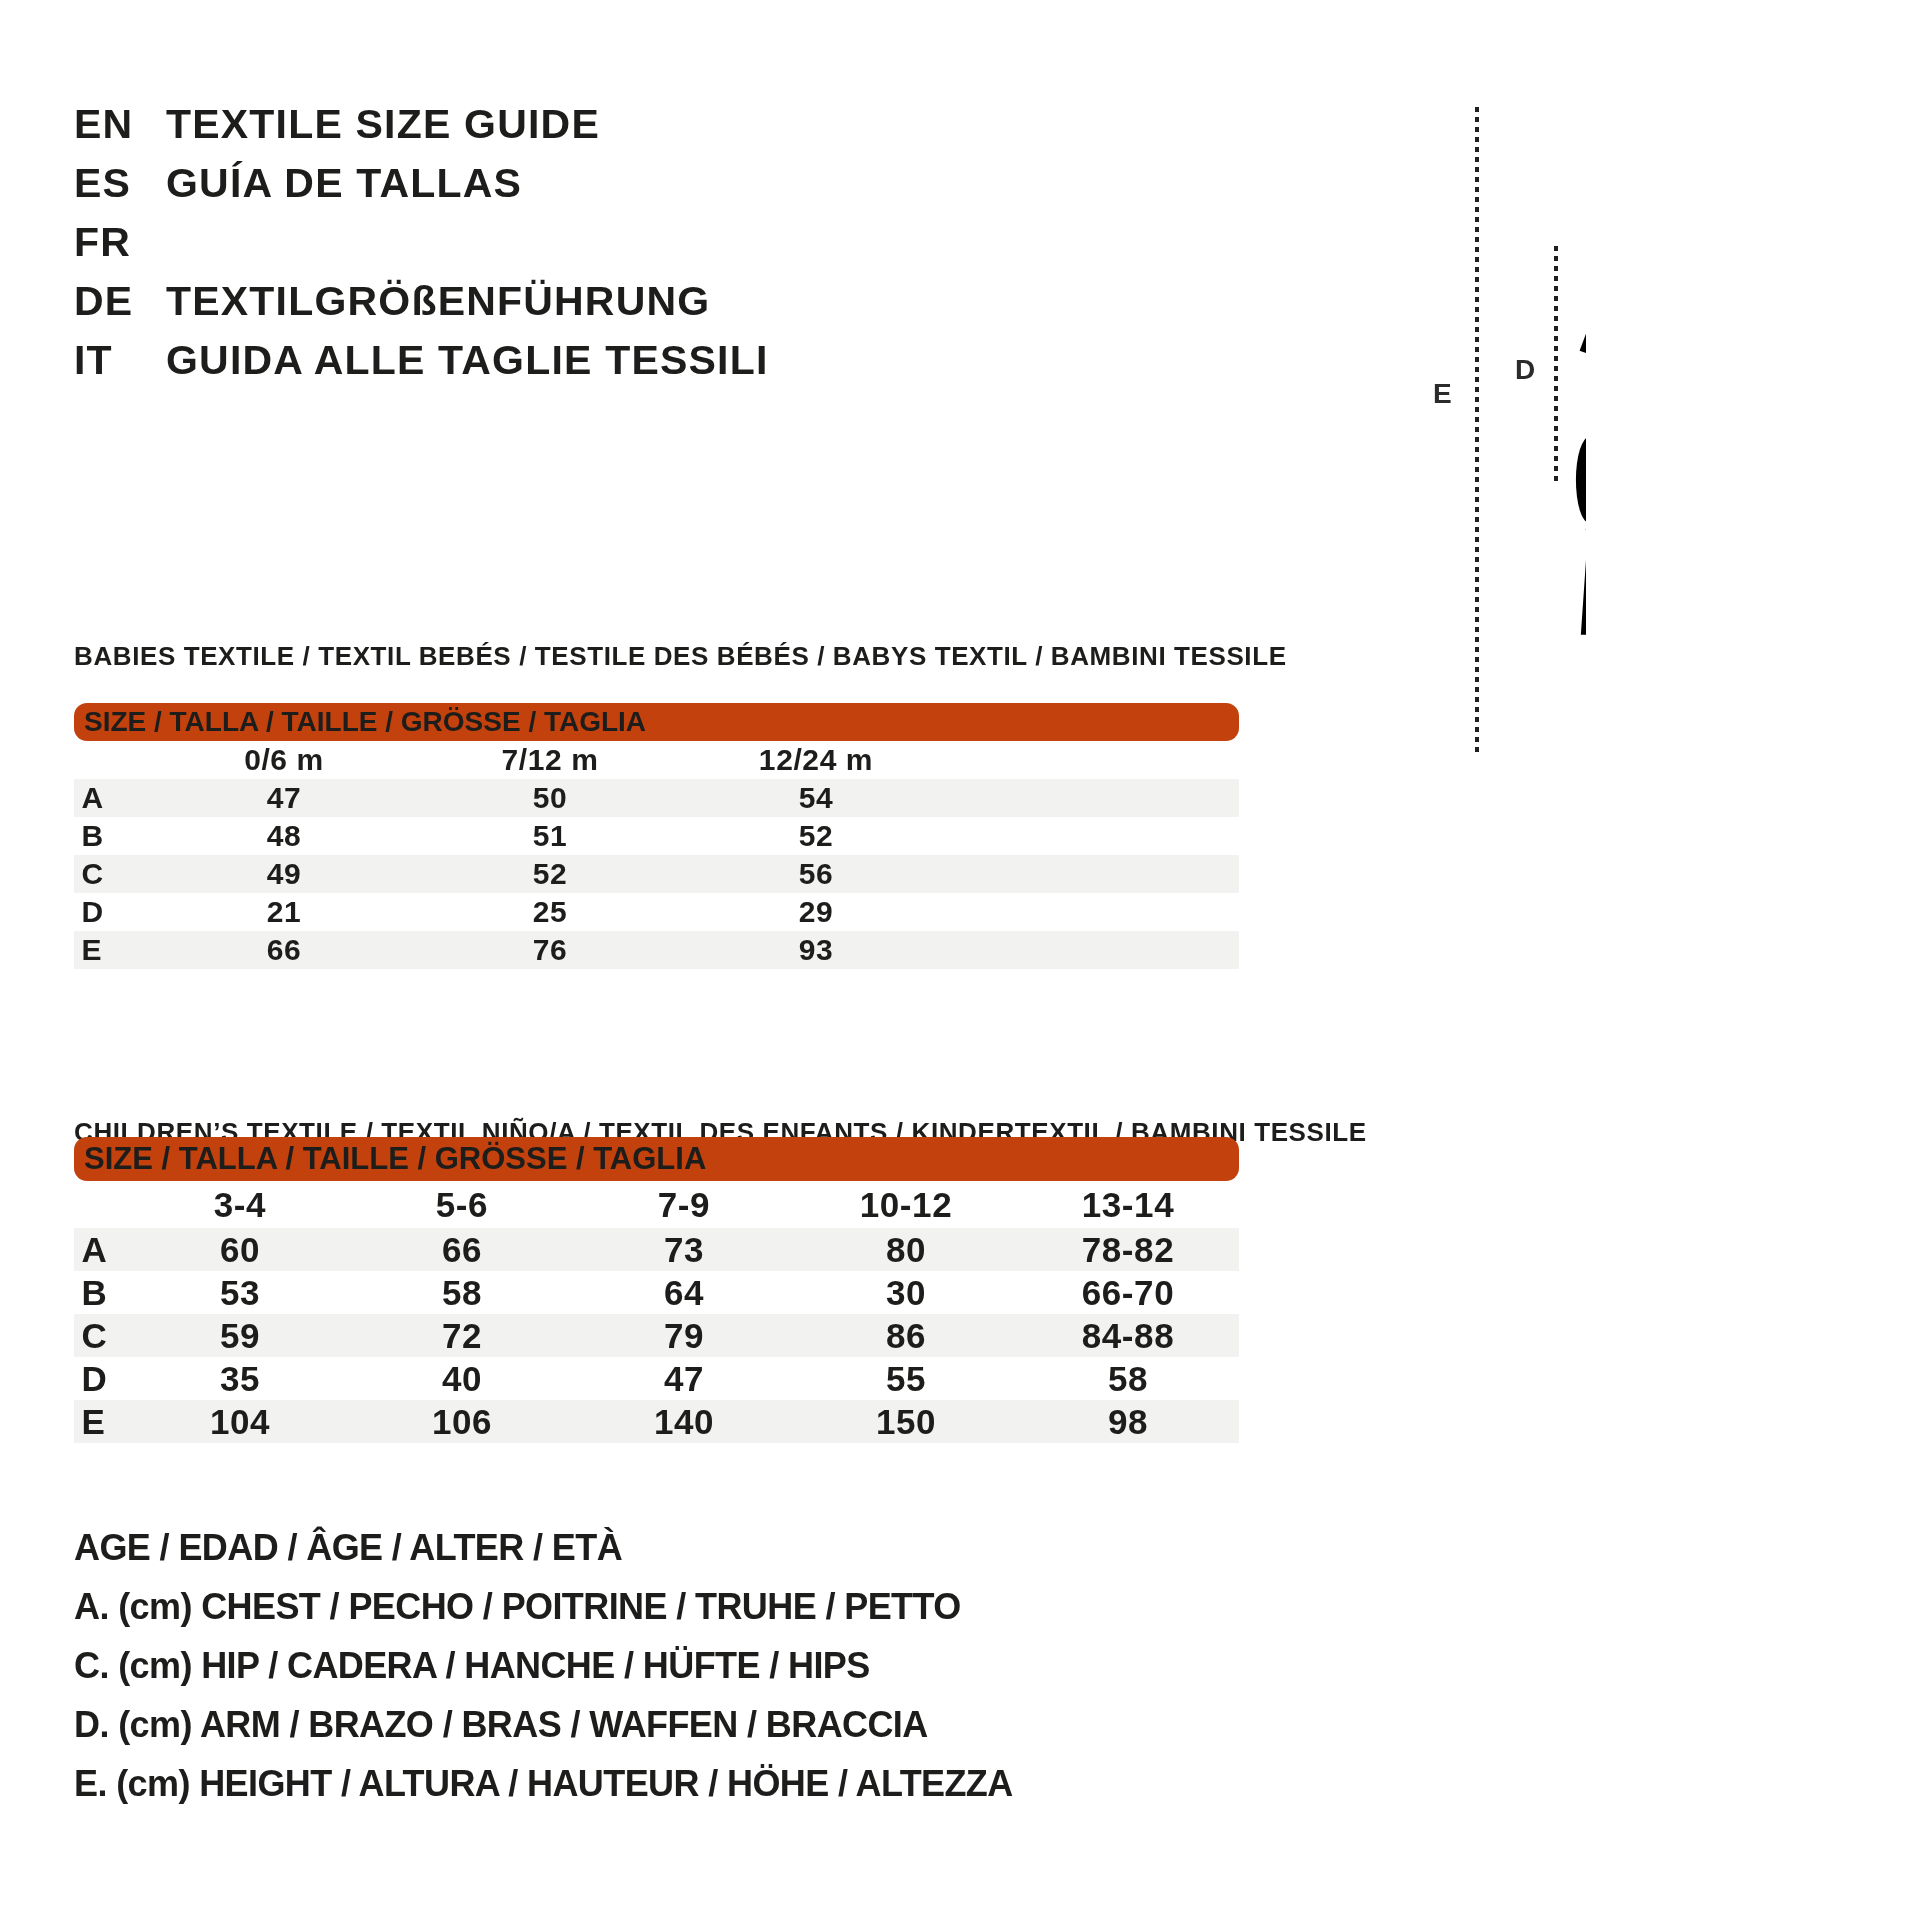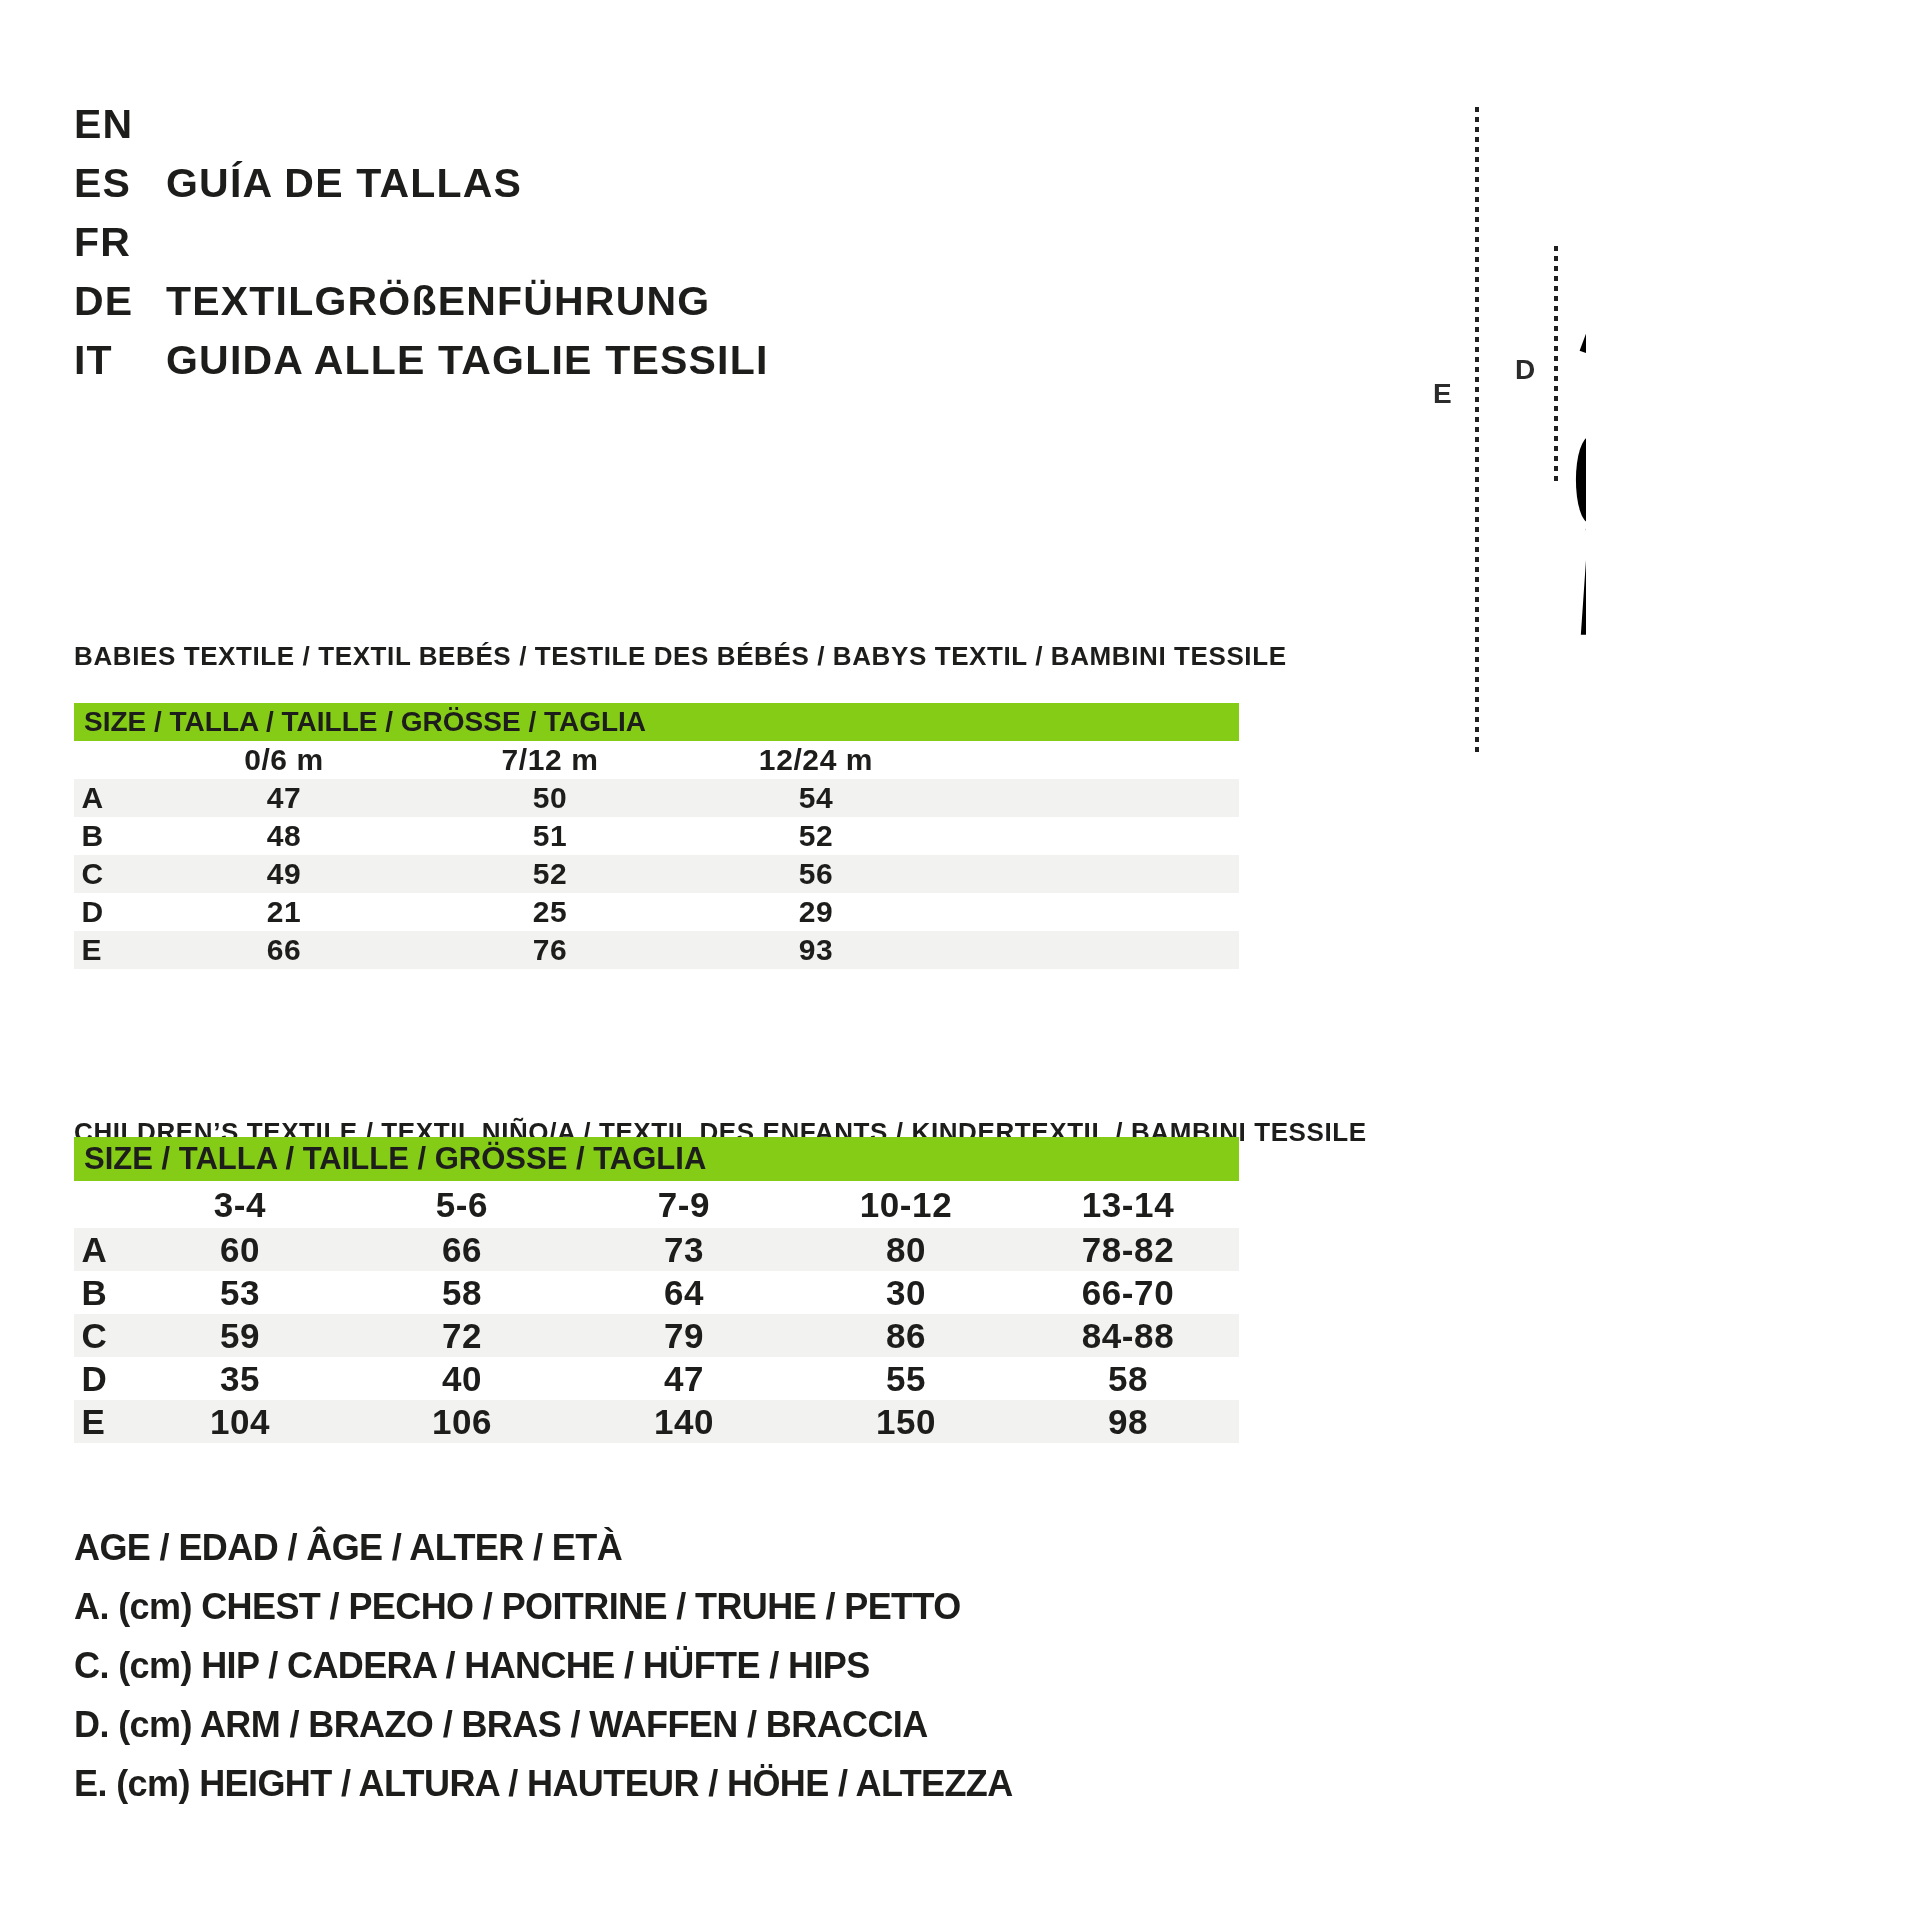--- a/index.html
+++ b/index.html
@@ -12,21 +12,21 @@
   .lang-row{display:flex;height:59px;font-size:41px;font-weight:700;letter-spacing:1.2px;line-height:44px;white-space:nowrap;}
   .lang-code{width:92px;flex:0 0 92px;}
   
   .sect-title{position:absolute;left:74px;font-size:26px;font-weight:700;letter-spacing:0.6px;white-space:nowrap;}
   #babies-title{top:641px;}
   #children-title{top:1117px;}
   
   .tbl{position:absolute;left:74px;width:1165px;box-sizing:border-box;}
   #babies-table{top:703px;}
   #children-table{top:1137px;}
-  .bar{background:#84cc16;display:flex;align-items:center;padding-left:10px;box-sizing:border-box;font-weight:700;white-space:nowrap;}
+  .bar{background:#c2410c;display:flex;align-items:center;padding-left:10px;box-sizing:border-box;font-weight:700;white-space:nowrap;border-radius:13px;}
   #babies-table .bar{height:38px;font-size:28px;}
   #children-table .bar{height:44px;font-size:31px;}
   .grid3{display:grid;grid-template-columns:55px 222px 222px 222px 1fr;align-items:center;gap:44px;}
   .grid5{display:grid;grid-template-columns:55px 222px 222px 222px 222px 222px 1fr;align-items:center;}
   .colhead-row{font-weight:700;}
   #babies-table .colhead-row{height:38px;font-size:30px;}
   #children-table .colhead-row{height:47px;font-size:35px;}
   .trow{font-weight:700;}
   #babies-table .trow{height:38px;font-size:30px;}
   #children-table .trow{height:43px;font-size:35px;}
@@ -57,20 +57,21 @@
   #silhouette{position:absolute;left:166px;top:12.3px;z-index:1;}
 </style>
 </head>
 <body>
 
 <div id="page">
 
   <div class="langs">
     <div class="lang-row">
       <span class="lang-code">EN</span>
+      <span class="lang-title">TEXTILE SIZE GUIDE</span>
     </div>
     <div class="lang-row">
       <span class="lang-code">ES</span>
       <span class="lang-title">GUÍA DE TALLAS</span>
     </div>
     <div class="lang-row">
       <span class="lang-code">FR</span>
     </div>
     <div class="lang-row">
       <span class="lang-code">DE</span>

